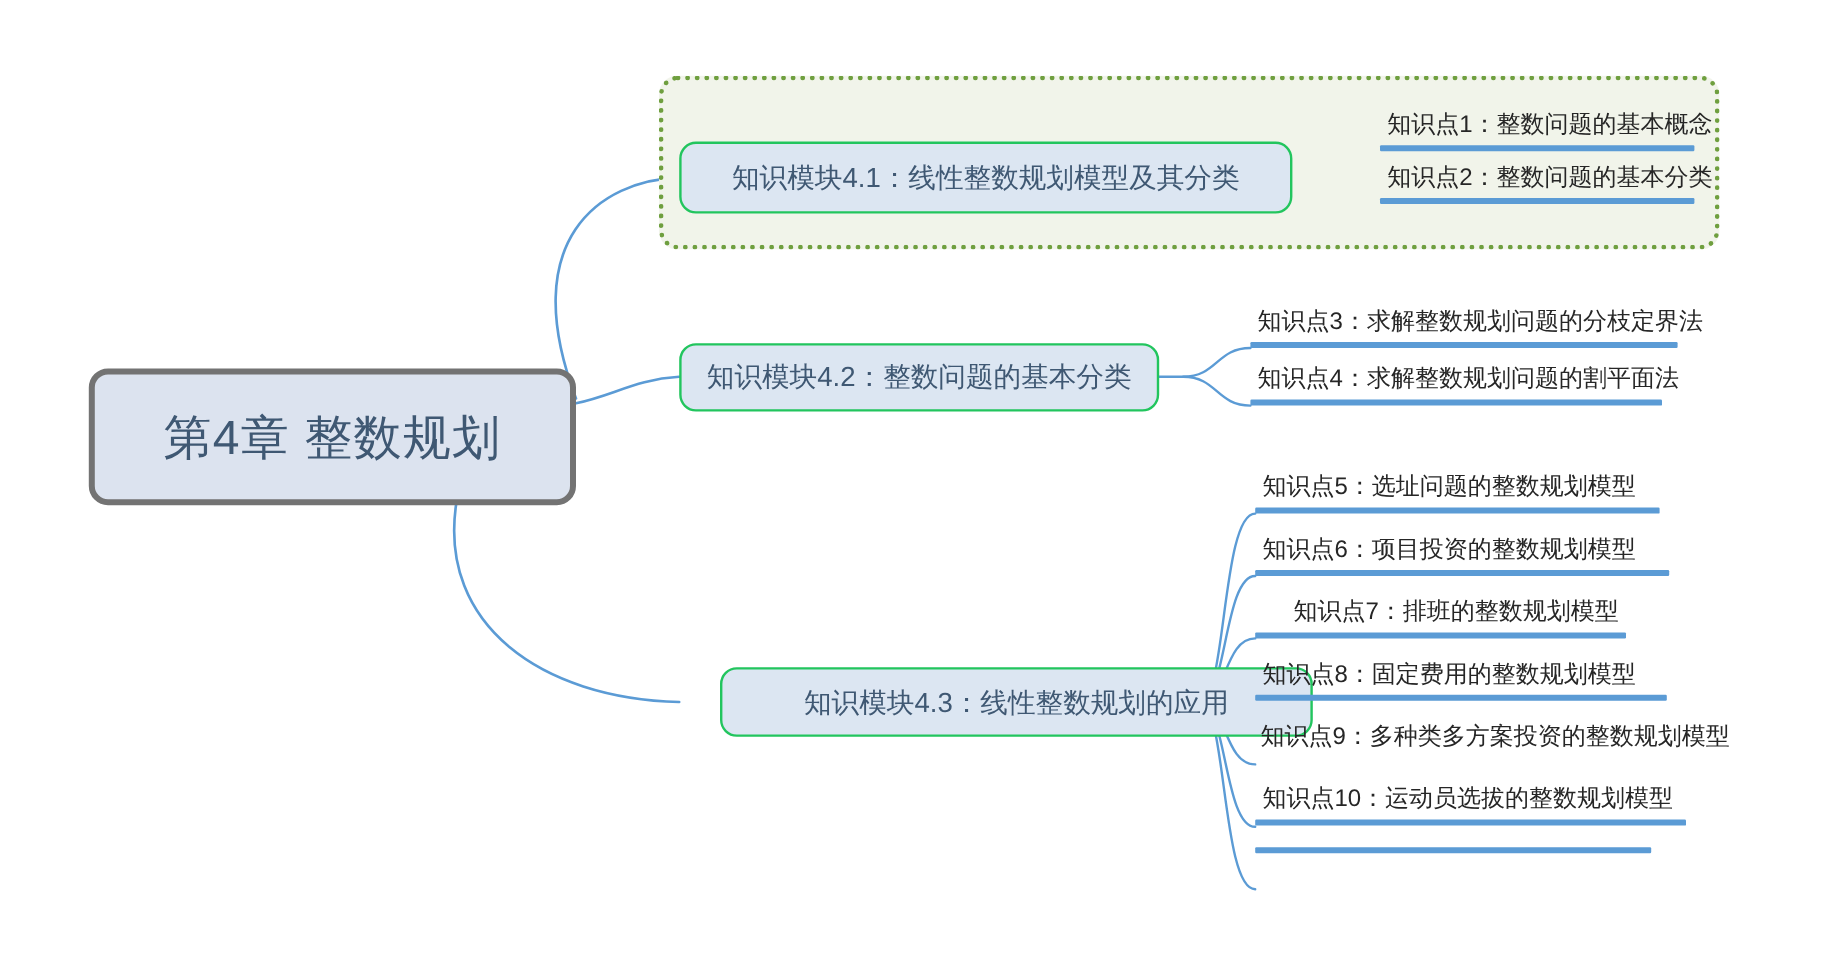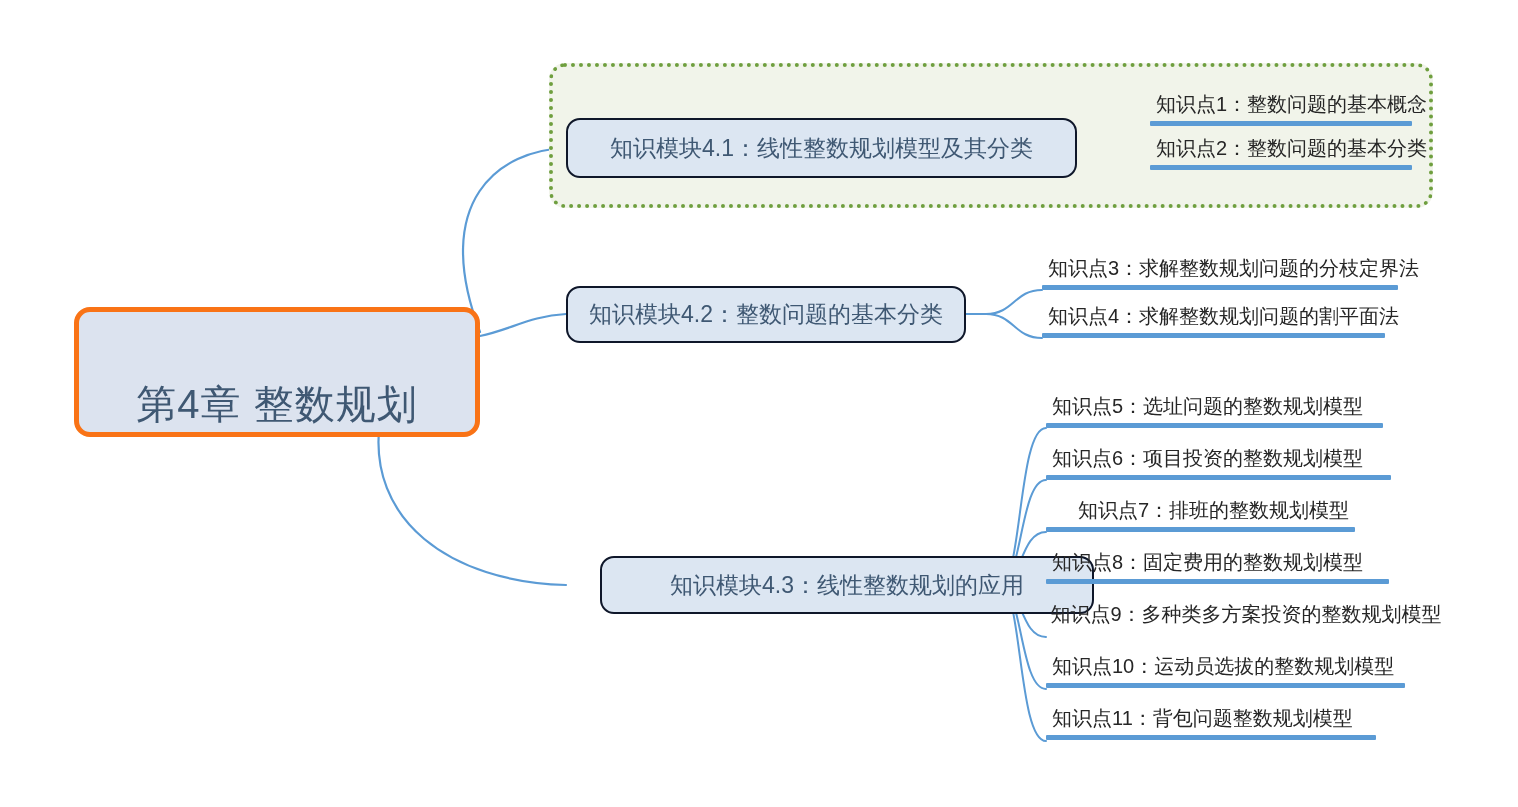--- a/index.html
+++ b/index.html
@@ -25,27 +25,27 @@
     height: 807px;
     pointer-events: none;
   }
 
   
   .root-node {
     position: absolute;
     left: 74px;
     top: 307px;
     width: 406px;
-    height: 130px;
+    height: 114px;
     box-sizing: border-box;
     background: #dce3ef;
-    border: 5px solid #f97316;
+    border: 5px solid #737373;
     border-radius: 16px;
     display: flex;
-    align-items: flex-end;
+    align-items: center;
     justify-content: center;
     z-index: 3;
   }
   .root-label {
     font-size: 40px;
     color: #3f5873;
     letter-spacing: 1px;
     white-space: nowrap;
   }
 
@@ -57,21 +57,21 @@
     border: 4px dotted #6f9f3f;
     border-radius: 16px;
     z-index: 1;
   }
 
   
   .module-node {
     position: absolute;
     box-sizing: border-box;
     background: #dce6f2;
-    border: 2px solid #0f172a;
+    border: 2px solid #22c55e;
     border-radius: 14px;
     display: flex;
     align-items: center;
     justify-content: center;
     z-index: 3;
   }
   .module-label {
     font-size: 23px;
     color: #3f5873;
     white-space: nowrap;
@@ -185,17 +185,16 @@
   </div>
   <div class="leaf-node" style="left:1046px; top:602px; width:400px;align-items:center;">
     <span class="leaf-label">知识点9：多种类多方案投资的整数规划模型</span>
     <div class="leaf-underline"></div>
   </div>
   <div class="leaf-node" style="left:1046px; top:654px; width:359px;">
     <span class="leaf-label">知识点10：运动员选拔的整数规划模型</span>
     <div class="leaf-underline"></div>
   </div>
   <div class="leaf-node" style="left:1046px; top:706px; width:330px;">
-    <span class="leaf-label">知识点11：背包问题整数规划模型</span>
     <div class="leaf-underline"></div>
   </div>
 
 </div>
 
 </body></html>

